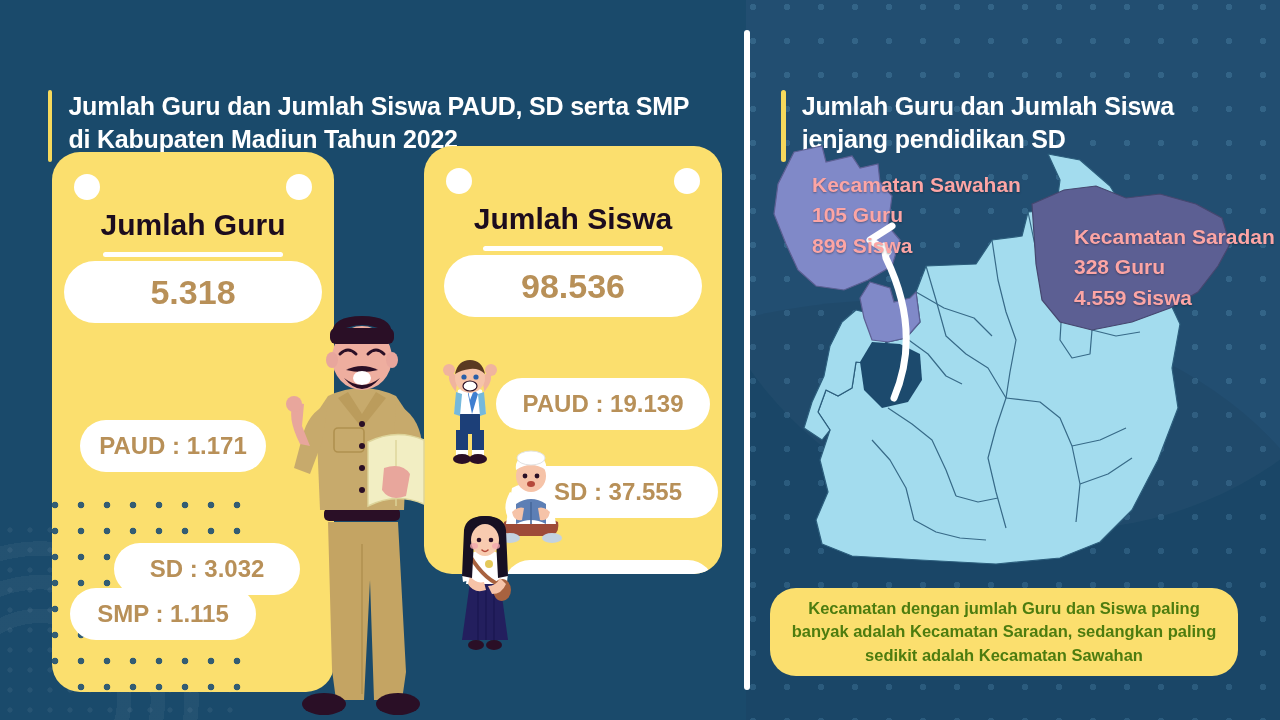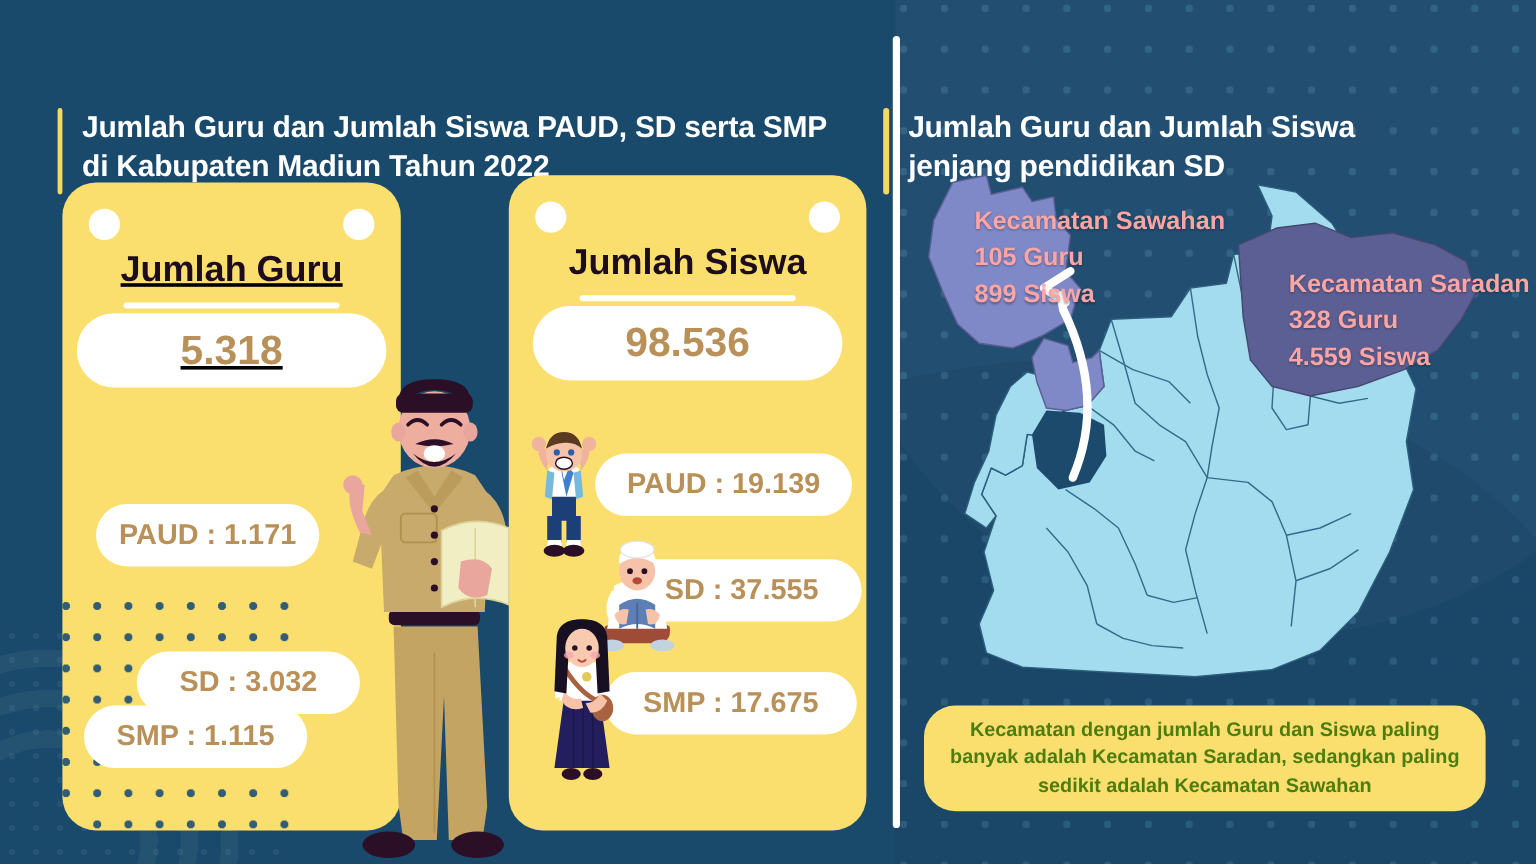--- a/index.html
+++ b/index.html
@@ -71,21 +71,21 @@
   .accent-bar { background: #f6d95c; }
   .heading h1 {
     color: #ffffff;
     font-size: 25px;
     font-weight: bold;
     line-height: 1.32;
     letter-spacing: -0.2px;
   }
   #heading-left { left: 48px; top: 46px; width: 660px; }
   #heading-left .accent-bar { height: 72px; }
-  #heading-right { left: 736px; top: 46px; width: 460px; }
+  #heading-right { left: 781px; top: 46px; width: 460px; }
   #heading-right .accent-bar { height: 72px; }
 
   
   .card {
     position: absolute;
     background: #fbdf6e;
     border-radius: 28px;
     overflow: hidden;
   }
   .card .card-dots {
@@ -131,22 +131,22 @@
     background: #ffffff;
     border-radius: 30px;
     height: 52px;
     display: flex; align-items: center; justify-content: center;
     color: #b89058;
     font-size: 24px; font-weight: bold;
     padding: 0 22px;
     white-space: nowrap;
   }
 
-  #card-guru  { left: 52px;  top: 152px; width: 282px; height: 540px; text-decoration: underline; }
-  #card-siswa { left: 424px; top: 146px; width: 298px; height: 546px; }
+  #card-guru  { left: 52px;  top: 152px; width: 282px; height: 540px; }
+  #card-siswa { left: 424px; top: 146px; width: 298px; height: 428px; }
 
   
   .illus { position: absolute; }
 
   
   #teacher { left: 272px; top: 312px; width: 180px; height: 408px; }
 
   
   #map-wrap { position: absolute; left: 760px; top: 140px; width: 500px; height: 440px; }
 

